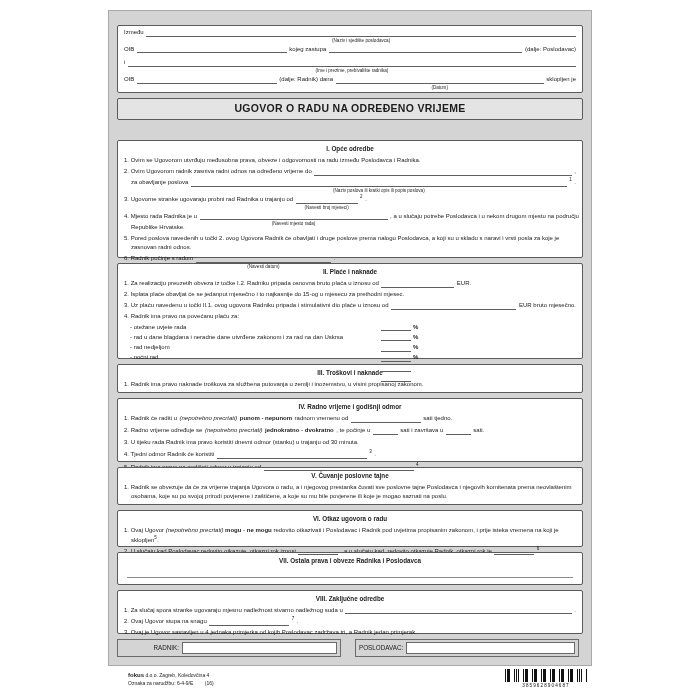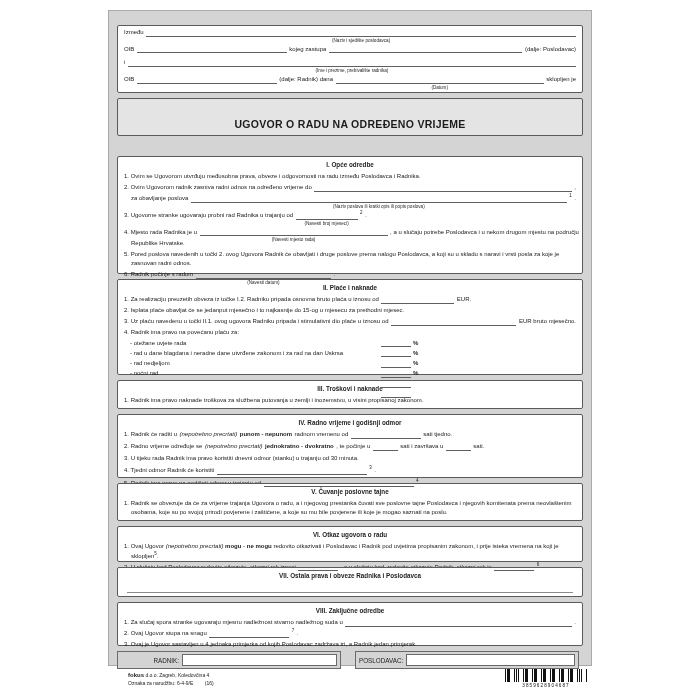--- a/index.html
+++ b/index.html
@@ -15,21 +15,21 @@
   }
   .box {
     background:#ffffff; border:1px solid #5a5a5a; border-radius:2px;
     padding:2px 6px 3px 6px; margin-bottom:5px;
   }
   .hd { text-align:center; font-weight:bold; font-size:6.3px; margin:1px 0 2.5px 0; }
 
   .title-box {
     background:#e4e4e4; border:1px solid #5a5a5a; border-radius:2px;
     text-align:center; font-weight:bold; font-size:10.5px; letter-spacing:0.3px;
-    padding:18px 0 3px 0; margin-bottom:20px;
+    padding:2px 0 3px 0; margin-bottom:20px;
   }
 
   .line { display:flex; align-items:flex-end; gap:2.5px; margin-bottom:2.5px; }
   .mbs  { margin-bottom:8px; }
   .t { white-space:pre; }
   .bl { border-bottom:1px solid #5f5f5f; height:6px; position:relative; flex:0 0 auto; }
   .fill { flex:1 1 auto; }
   .sub {
     position:absolute; top:7px; left:0; right:0; text-align:center;
     font-size:4.6px; line-height:1.1; color:#2a2a2a; white-space:nowrap;

